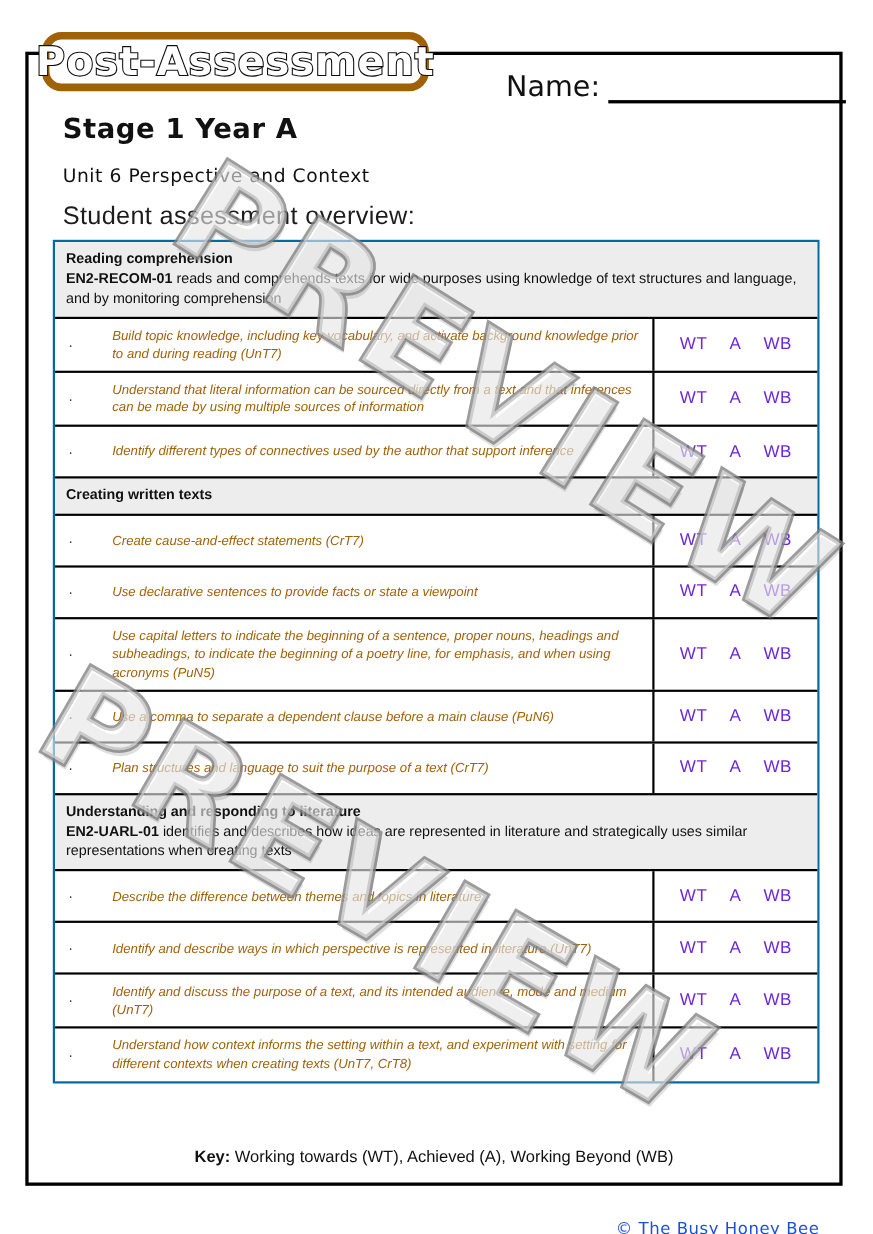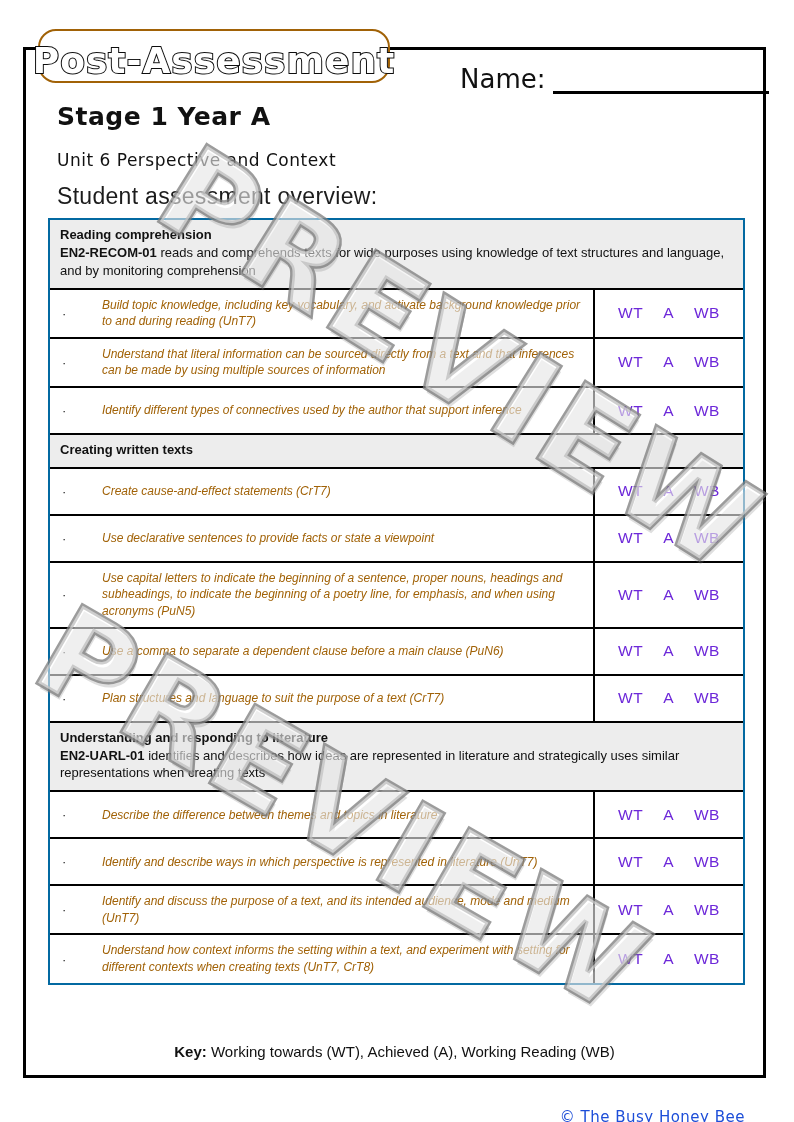--- a/index.html
+++ b/index.html
@@ -17,23 +17,23 @@
     box-sizing:border-box;
     border:3px solid #000;
     z-index:1;
   }
   
   .banner{
     position:absolute;left:38px;top:29px;
     width:352px;height:54px;
     box-sizing:border-box;
     background:#fff;
-    border:2px solid #a16207;
+    border:7px solid #a16207;
     border-radius:18px;
-    display:flex;align-items:flex-end;justify-content:center;
+    display:flex;align-items:center;justify-content:center;
     z-index:6;
   }
   .banner-text{
     font-family:"DejaVu Sans",sans-serif;
     font-weight:bold;
     font-size:36px;
     letter-spacing:1px;
     color:#fff;
     -webkit-text-stroke:2px #0d0d0d;
     paint-order:stroke fill;
@@ -287,19 +287,19 @@
       </div>
       <div class="rating-cell">
         <span class="rating-letter">WT</span>
         <span class="rating-letter">A</span>
         <span class="rating-letter">WB</span>
       </div>
     </div>
   </div>
 
 <div class="key-line">
-  <span class="key-label">Key:</span><span> Working towards (WT), Achieved (A), Working Reading (WB)</span>
+  <span class="key-label">Key:</span><span> Working towards (WT), Achieved (A), Working Beyond (WB)</span>
 </div>
 
 <div class="footer">© The Busy Honey Bee</div>
 
 <div class="watermark wm1">PREVIEW</div>
 <div class="watermark wm2">PREVIEW</div>
 
 </body></html>

